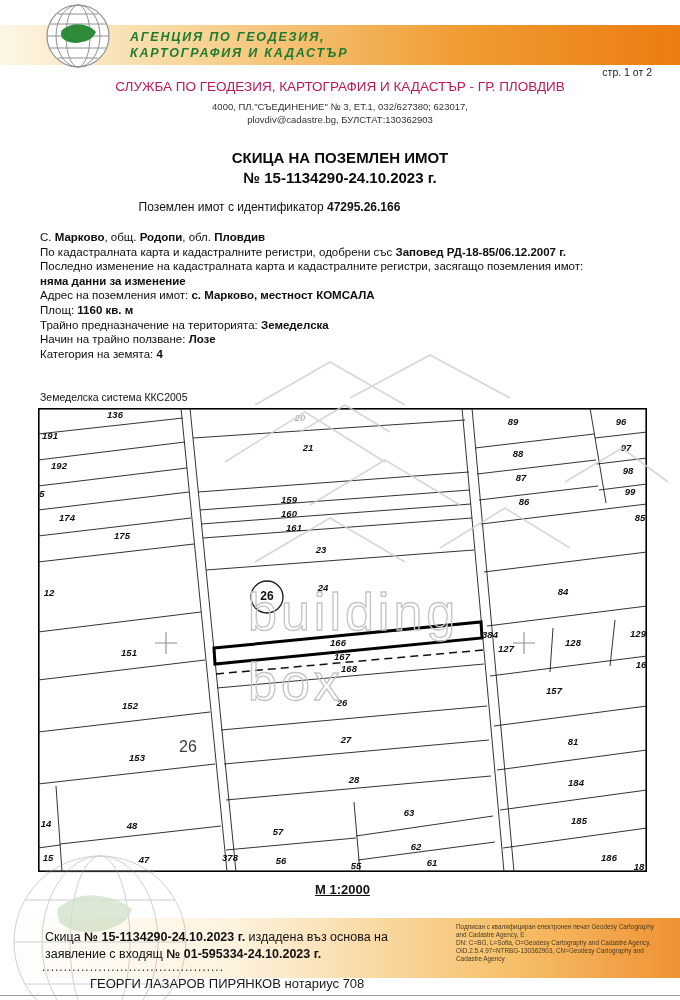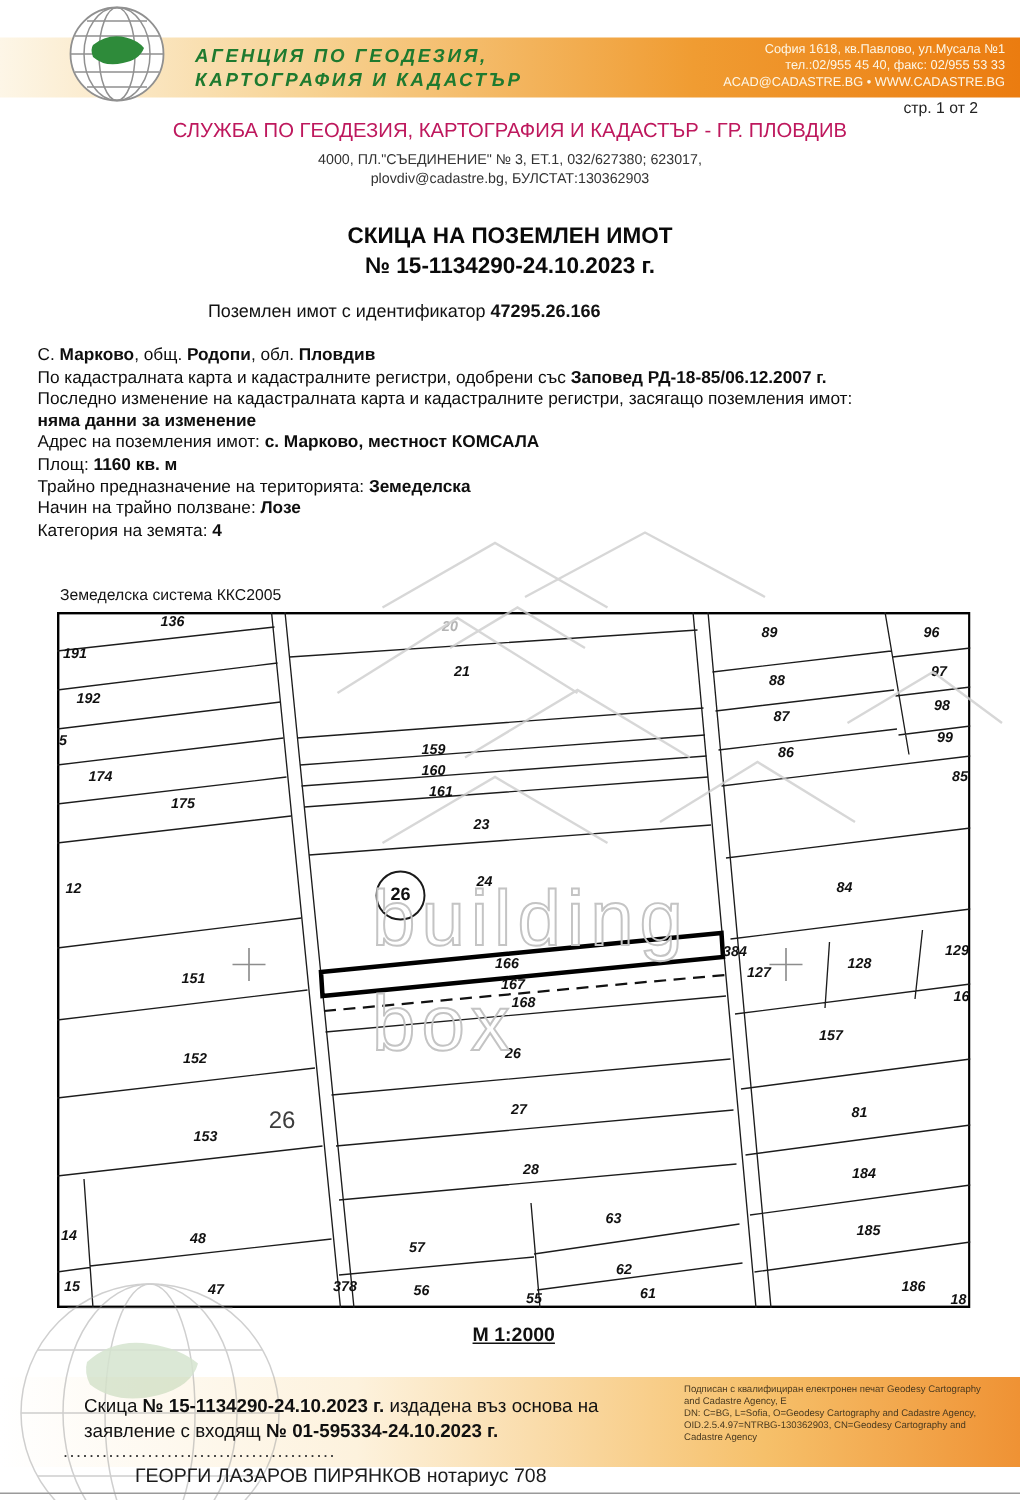--- a/index.html
+++ b/index.html
@@ -16,21 +16,21 @@
   .page-num{position:absolute;right:28px;top:66px;font-size:10.5px;color:#222;}
   
   .office-title{position:absolute;left:0;top:79px;width:680px;text-align:center;
      font-size:13.5px;color:#be185d;}
   .office-addr{position:absolute;left:0;top:100px;width:680px;text-align:center;
      font-size:9.5px;line-height:13px;color:#333;}
   .doc-title{position:absolute;left:0;top:148px;width:680px;text-align:center;
      font-size:15px;font-weight:700;line-height:20px;color:#0a0a0a;}
   .identifier-line{position:absolute;left:0;top:200px;width:539px;text-align:center;font-size:12px;}
   
-  .prop-info{position:absolute;left:25px;top:230px;width:602px;font-size:11.5px;
+  .prop-info{position:absolute;left:40px;top:230px;width:602px;font-size:11.5px;
      line-height:14.6px;color:#0e0e0e;z-index:1;}
   
   .coord-label{position:absolute;left:40px;top:391px;font-size:10.5px;color:#141414;}
   .map-svg{position:absolute;left:38px;top:408px;width:609px;height:464px;z-index:1;}
   .map-border{fill:none;stroke:#000;stroke-width:1.6;}
   .thin{stroke:#1c1c1c;stroke-width:0.9;fill:none;}
   .dashedln{stroke:#111;stroke-width:1.5;stroke-dasharray:8 5;fill:none;}
   .subject{fill:none;stroke:#000;stroke-width:3;}
   .grid-cross{stroke:#8d8d8d;stroke-width:1.1;fill:none;}
   .region-circle{fill:none;stroke:#1a1a1a;stroke-width:1.3;}
@@ -42,21 +42,21 @@
   .scale-label{position:absolute;left:38px;top:882px;width:609px;text-align:center;
      font-size:13px;font-weight:700;text-decoration:underline;}
   
   .wm-overlay{position:absolute;left:0;top:0;width:680px;height:1000px;z-index:2;pointer-events:none;}
   .chevrons{stroke:#cdcdcd;stroke-width:1.6;fill:none;opacity:.8;}
   .wm-text{font-family:"Liberation Sans",sans-serif;font-size:52px;font-weight:400;
      letter-spacing:4px;fill:none;stroke:#c4c4c4;stroke-width:1.3;}
   
   .bottom-band{position:absolute;left:0;top:918px;width:680px;height:60px;z-index:1;
      background:linear-gradient(90deg,#ffffff 0%,#fdf2dd 35%,#f6c06a 75%,#ef9234 100%);}
-  .footer-skica{position:absolute;left:56px;top:929px;z-index:3;font-size:12.5px;line-height:16.5px;color:#101010;}
+  .footer-skica{position:absolute;left:45px;top:929px;z-index:3;font-size:12.5px;line-height:16.5px;color:#101010;}
   .dots-line{position:absolute;left:42px;top:960px;z-index:3;font-size:12px;letter-spacing:1px;color:#333;}
   .notary-line{position:absolute;left:90px;top:976px;z-index:3;font-size:13px;color:#1a1a1a;}
   .signature{position:absolute;left:456px;top:923px;width:218px;z-index:3;
      font-size:6.4px;line-height:7.9px;color:#4a3a20;}
   .page-bottom-line{position:absolute;left:0;top:995px;width:680px;border-top:1px solid #9a9a9a;z-index:3;}
   b{font-weight:700;}
 </style>
 </head>
 <body>
 
@@ -70,25 +70,20 @@
     <ellipse cx="42" cy="34" rx="22" ry="31" fill="none" stroke="#909090" stroke-width="1"></ellipse>
     <path d="M14,22 H70 M11,34 H73 M14,46 H70 M22,12 H62 M22,56 H62" stroke="#909090" stroke-width="1" fill="none"></path>
     <path d="M26,28 q10,-8 22,-5 q8,2 12,7 q-3,8 -14,10 q-12,3 -20,-4 q-2,-5 0,-8 z" fill="#2e8b3a"></path>
   </svg>
 
   <div class="agency-name">
     <div>АГЕНЦИЯ ПО ГЕОДЕЗИЯ,</div>
     <div>КАРТОГРАФИЯ И КАДАСТЪР</div>
   </div>
 
-  <div class="band-contact">
-    <div>София 1618, кв.Павлово, ул.Мусала №1</div>
-    <div>тел.:02/955 45 40, факс: 02/955 53 33</div>
-    <div>ACAD@CADASTRE.BG • WWW.CADASTRE.BG</div>
-  </div>
 
   <div class="page-num">стр. 1 от 2</div>
 
   <div class="office-title">СЛУЖБА ПО ГЕОДЕЗИЯ, КАРТОГРАФИЯ И КАДАСТЪР - ГР. ПЛОВДИВ</div>
   <div class="office-addr">
     <div>4000, ПЛ."СЪЕДИНЕНИЕ" № 3, ЕТ.1, 032/627380; 623017,</div>
     <div>plovdiv@cadastre.bg, БУЛСТАТ:130362903</div>
   </div>
 
   <div class="doc-title">

